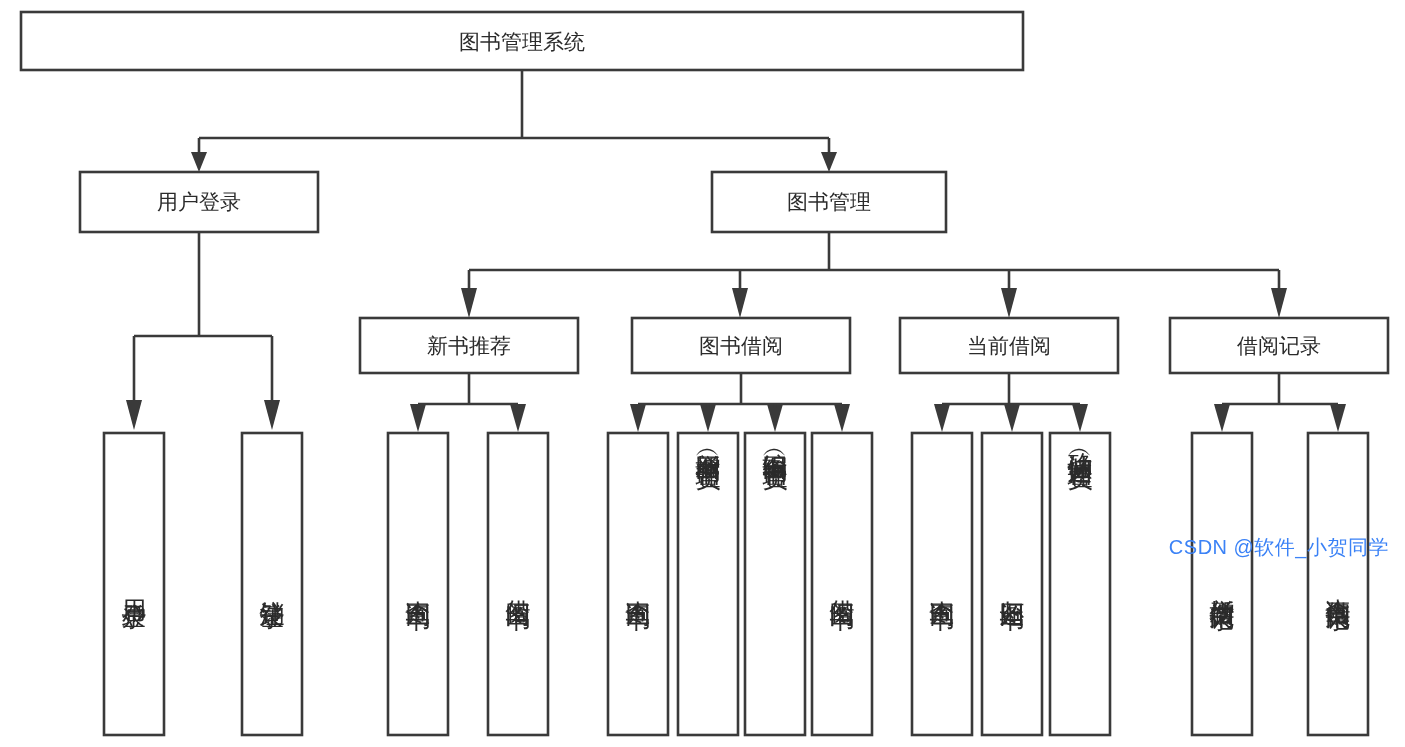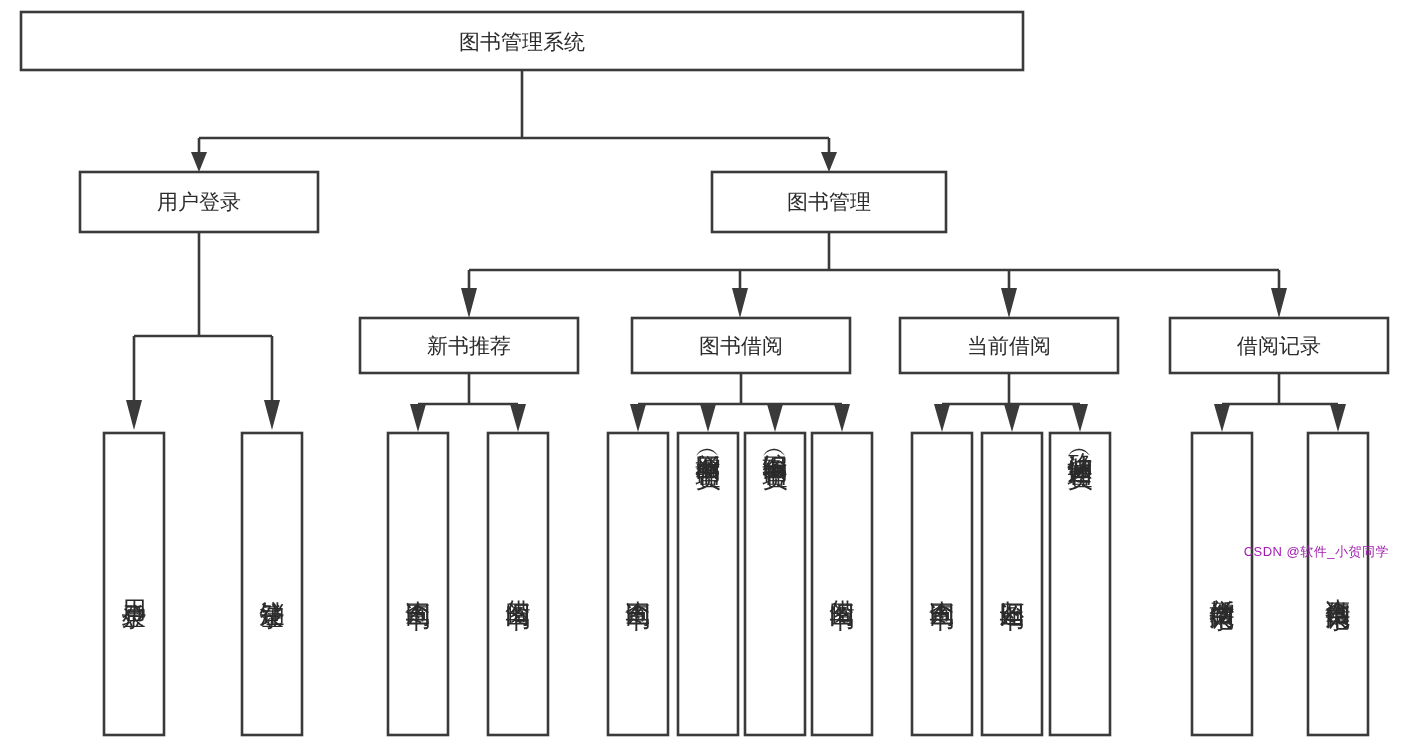--- a/index.html
+++ b/index.html
@@ -73,22 +73,22 @@
     letter-spacing: 2px;
     color: #2b2b2b;
     white-space: nowrap;
     text-align: center;
   }
   .watermark {
     position: absolute;
     right: 16px;
     bottom: 4px;
     font-family: "Liberation Sans", "DejaVu Sans", sans-serif;
-    font-size: 13px;
-    color: #a21caf;
+    font-size: 20px;
+    color: #3b82f6;
     letter-spacing: 0.5px;
     user-select: none;
   }
 </style>
 </head>
 <body>
 
 <div id="diagram-root">
 
   <svg class="diagram-canvas" viewBox="0 0 1405 747" xmlns="http://www.w3.org/2000/svg">

